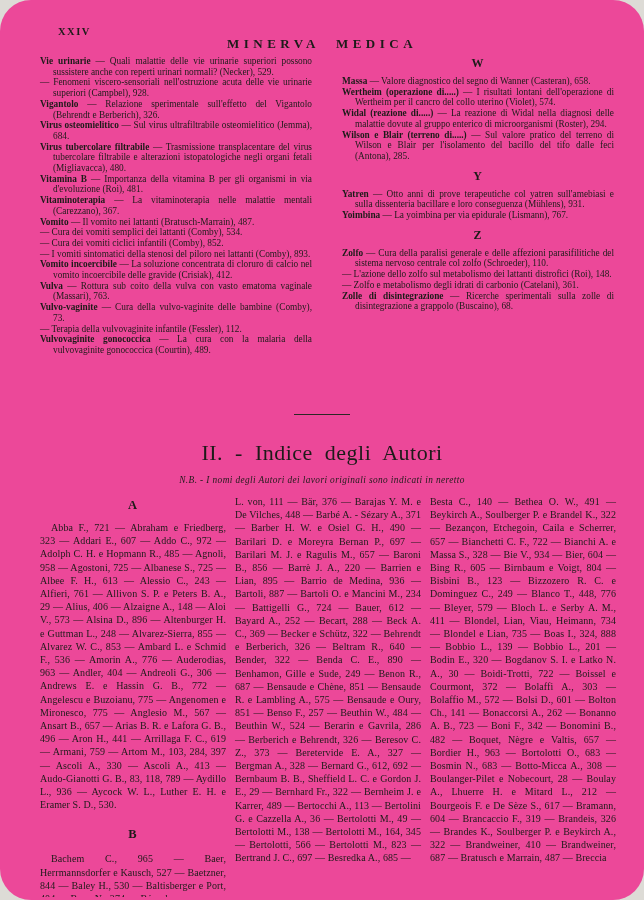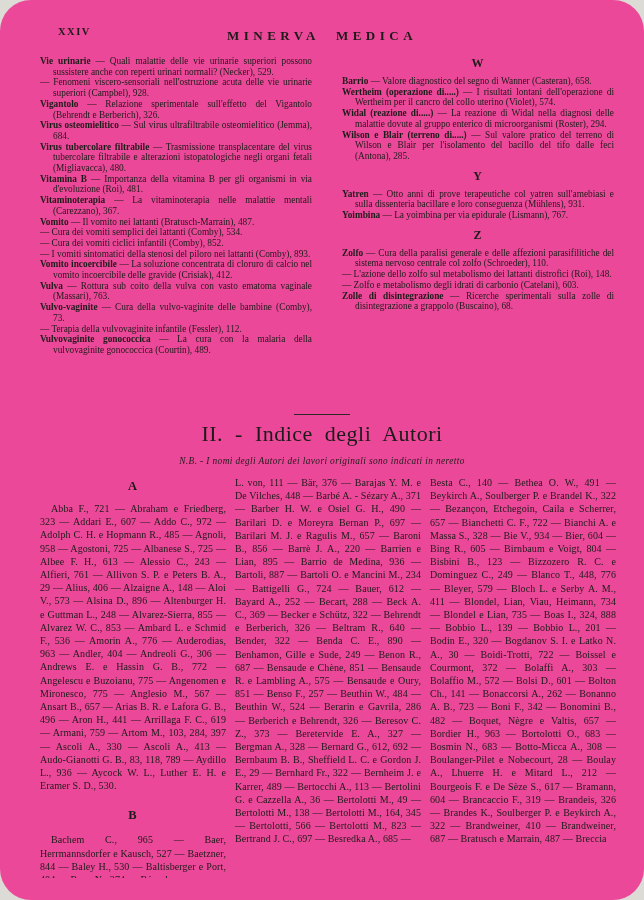--- a/index.html
+++ b/index.html
@@ -18,21 +18,21 @@
     box-sizing: border-box;
     border-radius: 31px;
   }
   
   .header { position: relative; height: 44px; }
   .page-number {
     position: absolute; left: 58px; top: 26px;
     font-size: 10.5px; letter-spacing: 1.5px; font-weight: bold;
   }
   .journal-title {
-    position: absolute; left: 0; right: 0; top: 28px;
+    position: absolute; left: 0; right: 0; top: 36px;
     text-align: center; font-weight: bold;
     font-size: 13px; letter-spacing: 4.5px; word-spacing: 9px;
   }
   
   .subject-index {
     display: flex; gap: 30px;
     padding: 12px 30px 0 40px;
     height: 346px; overflow: hidden;
     box-sizing: content-box;
   }
@@ -52,21 +52,21 @@
   .subject-col .letter-heading:first-child { margin-top: 0; }
   
   .section-divider {
     width: 56px; height: 0;
     border-top: 1.2px solid #2a2824;
     margin: 12px auto 0 auto;
   }
   .authors-title {
     text-align: center;
     font-size: 22px; letter-spacing: 0.5px; word-spacing: 6px;
-    margin-top: 6px;
+    margin-top: 25px;
   }
   .authors-note {
     text-align: center;
     font-style: italic;
     font-size: 9.3px; letter-spacing: 0.4px;
     margin-top: 9px;
   }
   .authors-columns {
     display: flex; gap: 9px;
     padding: 10px 28px 0 40px;
@@ -109,31 +109,31 @@
         <p class="entry">— Cura dei vomiti ciclici infantili (Comby), 852.</p>
         <p class="entry">— I vomiti sintomatici della stenosi del piloro nei lattanti (Comby), 893.</p>
         <p class="entry"><span class="term">Vomito incoercibile</span> — La soluzione concentrata di cloruro di calcio nel vomito incoercibile delle gravide (Crisiak), 412.</p>
         <p class="entry"><span class="term">Vulva</span> — Rottura sub coito della vulva con vasto ematoma vaginale (Massari), 763.</p>
         <p class="entry"><span class="term">Vulvo-vaginite</span> — Cura della vulvo-vaginite delle bambine (Comby), 73.</p>
         <p class="entry">— Terapia della vulvovaginite infantile (Fessler), 112.</p>
         <p class="entry"><span class="term">Vulvovaginite gonococcica</span> — La cura con la malaria della vulvovaginite gonococcica (Courtin), 489.</p>
       </div>
     <div class="subject-col">
         <div class="letter-heading">W</div>
-        <p class="entry"><span class="term">Barrio</span> — Valore diagnostico del segno di Wanner (Casteran), 658.</p>
+        <p class="entry"><span class="term">Massa</span> — Valore diagnostico del segno di Wanner (Casteran), 658.</p>
         <p class="entry"><span class="term">Wertheim (operazione di.....)</span> — I risultati lontani dell'operazione di Wertheim per il cancro del collo uterino (Violet), 574.</p>
         <p class="entry"><span class="term">Widal (reazione di.....)</span> — La reazione di Widal nella diagnosi delle malattie dovute al gruppo enterico di microorganismi (Roster), 294.</p>
         <p class="entry"><span class="term">Wilson e Blair (terreno di.....)</span> — Sul valore pratico del terreno di Wilson e Blair per l'isolamento del bacillo del tifo dalle feci (Antona), 285.</p>
         <div class="letter-heading">Y</div>
         <p class="entry"><span class="term">Yatren</span> — Otto anni di prove terapeutiche col yatren sull'amebiasi e sulla dissenteria bacillare e loro conseguenza (Mühlens), 931.</p>
         <p class="entry"><span class="term">Yoimbina</span> — La yoimbina per via epidurale (Lismann), 767.</p>
         <div class="letter-heading">Z</div>
         <p class="entry"><span class="term">Zolfo</span> — Cura della paralisi generale e delle affezioni parasifilitiche del sistema nervoso centrale col zolfo (Schroeder), 110.</p>
         <p class="entry">— L'azione dello zolfo sul metabolismo dei lattanti distrofici (Roi), 148.</p>
-        <p class="entry">— Zolfo e metabolismo degli idrati di carbonio (Catelani), 603.</p>
+        <p class="entry">— Zolfo e metabolismo degli idrati di carbonio (Catelani), 361.</p>
         <p class="entry"><span class="term">Zolle di disintegrazione</span> — Ricerche sperimentali sulla zolle di disintegrazione a grappolo (Buscaino), 68.</p>
       </div>
   </div>
 
   <div class="section-divider"></div>
 
   <div class="authors-title">II. - Indice degli Autori</div>
   <div class="authors-note">N.B. - I nomi degli Autori dei lavori originali sono indicati in neretto</div>
 
   <div class="authors-columns">

